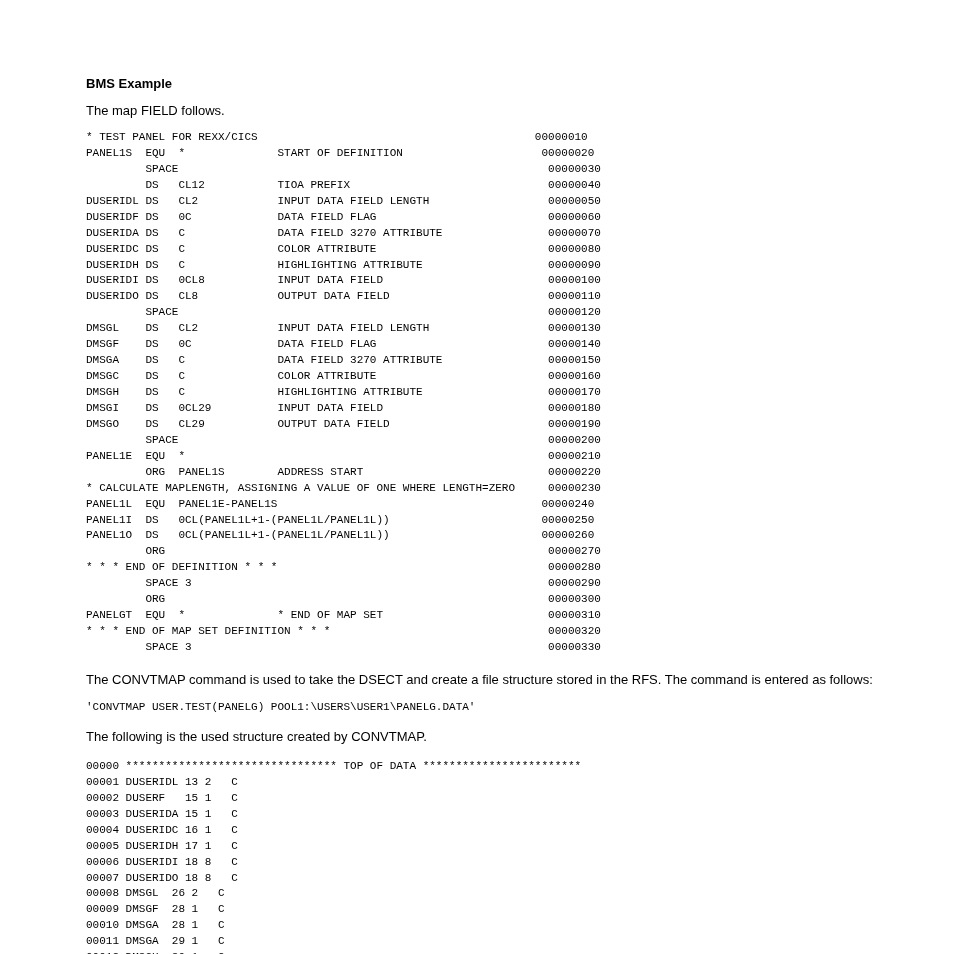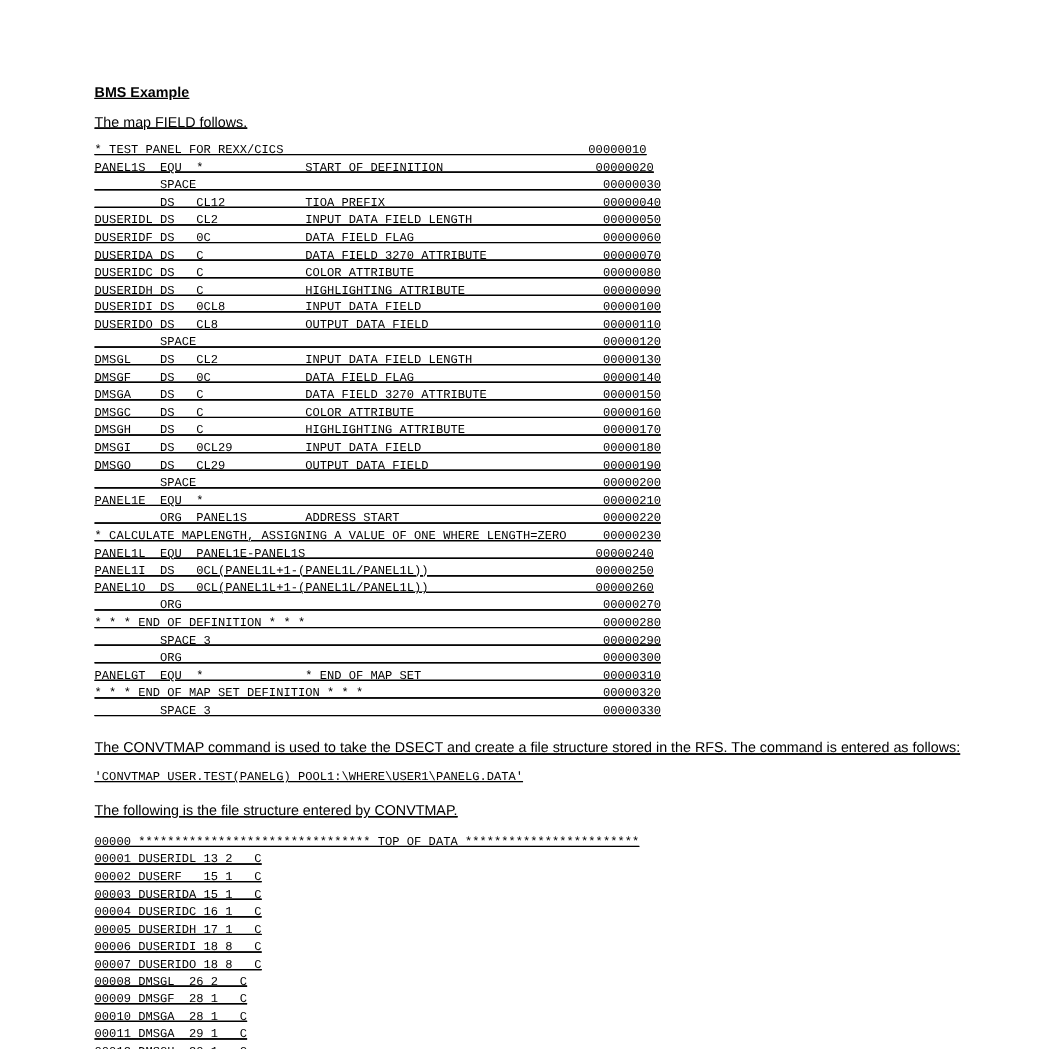--- a/index.html
+++ b/index.html
@@ -1,19 +1,18 @@
 <!DOCTYPE html>
 <html><head>
   <meta charset="utf-8">
   <style>
     * {
       margin: 12px;
       padding: 0;
       box-sizing: border-box;
-      text-decoration: underline;
     }
     body {
       background: #ffffff;
       font-family: Arial, Helvetica, sans-serif;
       font-size: 13px;
       color: #000000;
       padding: 40px 50px;
       width: 954px;
       min-height: 954px;
     }
@@ -81,23 +80,23 @@
 * * * END OF DEFINITION * * *                                         00000280
          SPACE 3                                                      00000290
          ORG                                                          00000300
 PANELGT  EQU  *              * END OF MAP SET                         00000310
 * * * END OF MAP SET DEFINITION * * *                                 00000320
          SPACE 3                                                      00000330</div>
 
 <p class="body-text">The CONVTMAP command is used to take the DSECT and create a file structure stored in the RFS. The
 command is entered as follows:</p>
 
-<div class="command-text">'CONVTMAP USER.TEST(PANELG) POOL1:\WHERE\USER1\PANELG.DATA'</div>
+<div class="command-text">'CONVTMAP USER.TEST(PANELG) POOL1:\USERS\USER1\PANELG.DATA'</div>
 
-<p class="body-text">The following is the file structure entered by CONVTMAP.</p>
+<p class="body-text">The following is the used structure created by CONVTMAP.</p>
 
 <div class="code-block">00000 ******************************** TOP OF DATA ************************
 00001 DUSERIDL 13 2   C
 00002 DUSERF   15 1   C
 00003 DUSERIDA 15 1   C
 00004 DUSERIDC 16 1   C
 00005 DUSERIDH 17 1   C
 00006 DUSERIDI 18 8   C
 00007 DUSERIDO 18 8   C
 00008 DMSGL  26 2   C

